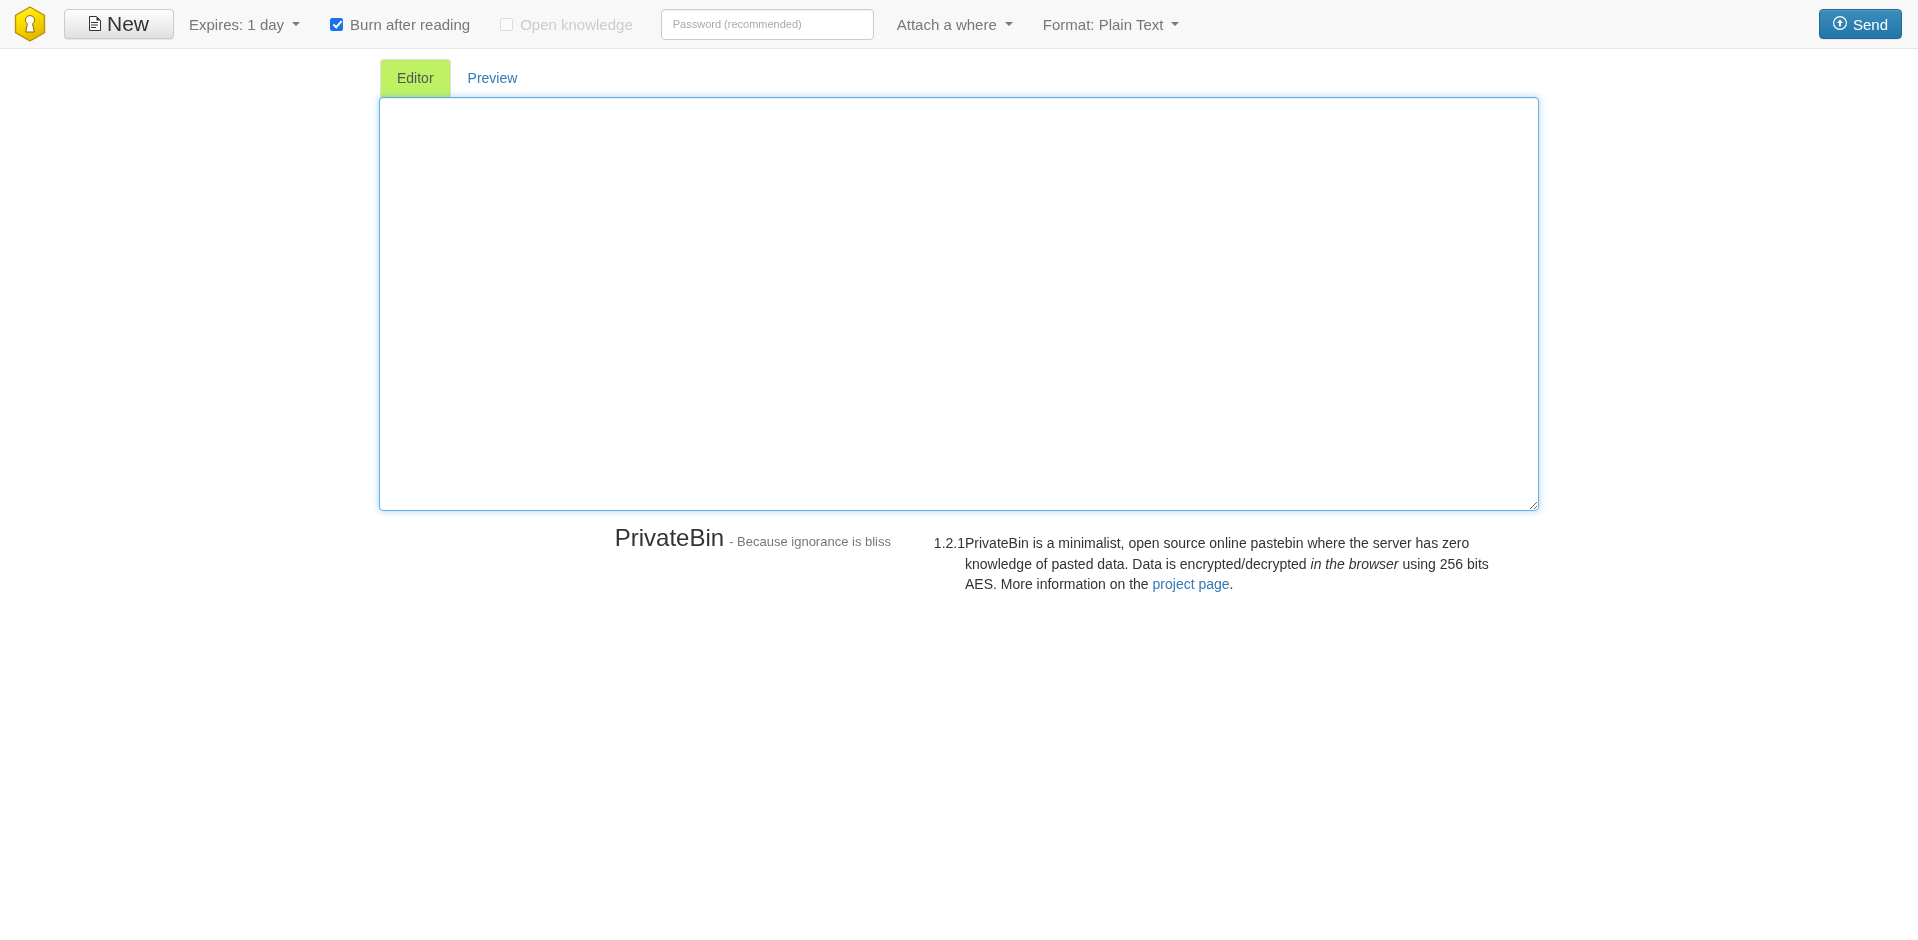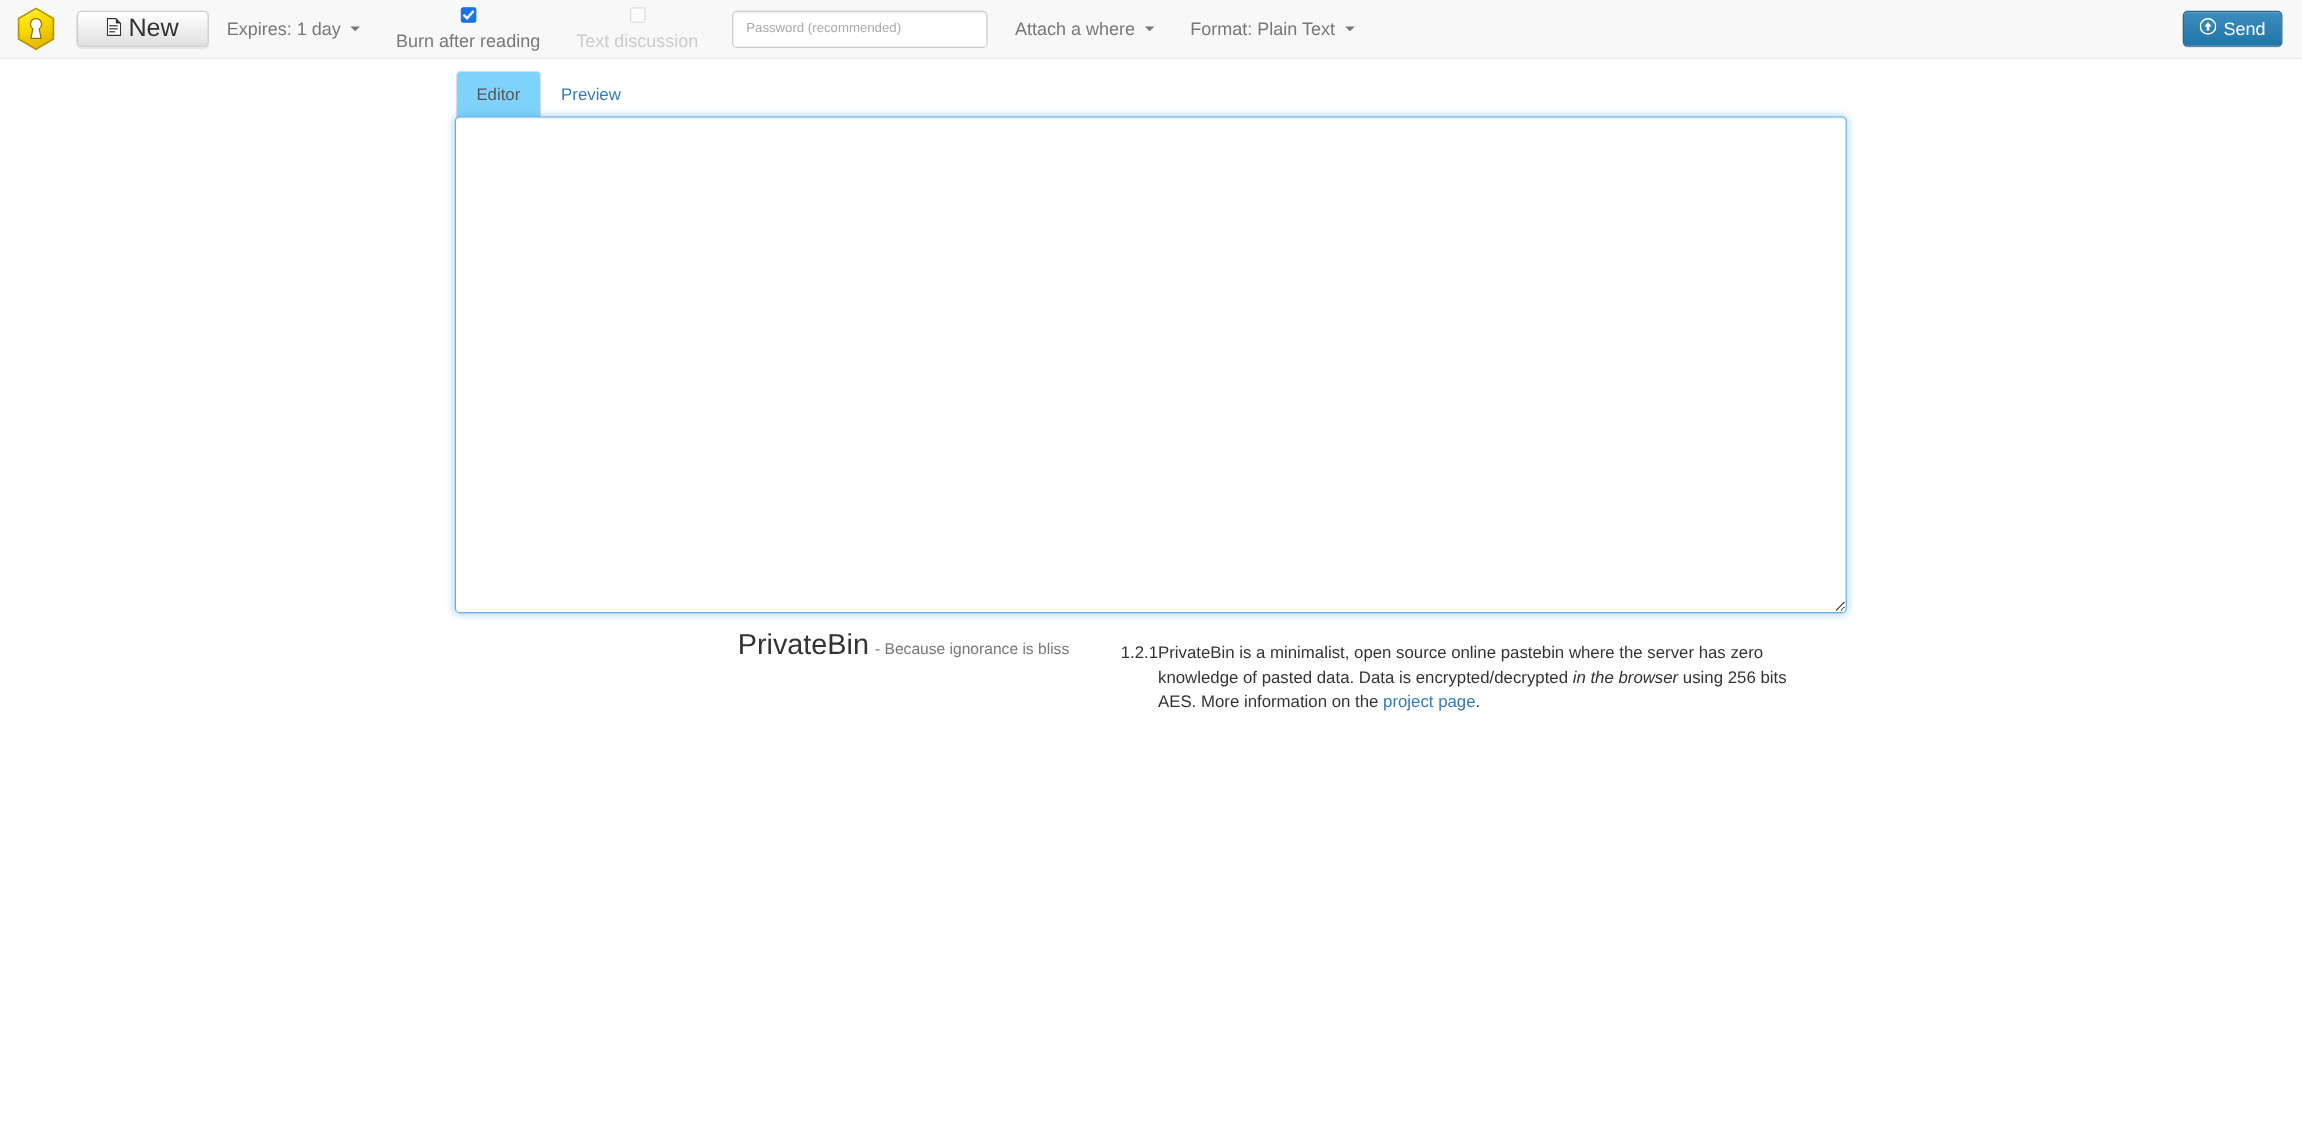--- a/index.html
+++ b/index.html
@@ -91,21 +91,20 @@
   .nav-check {
     display: inline-flex;
     align-items: center;
     gap: 7px;
     padding: 0 15px;
     font-size: 15px;
     color: #777777;
     cursor: pointer;
     white-space: nowrap;
     user-select: none;
-    flex-direction: column;
   }
   .nav-check.disabled {
     color: #cccccc;
     cursor: not-allowed;
   }
 
   .cbox {
     width: 13px;
     height: 13px;
     box-sizing: border-box;
@@ -200,21 +199,21 @@
     cursor: pointer;
     color: #337ab7;
     border: 1px solid transparent;
     border-radius: 4px 4px 0 0;
     margin-bottom: -1px;
     text-decoration: none;
     display: block;
   }
   .nav-tab.active {
     color: #555555;
-    background: #7dd3fc;
+    background: #bef264;
     border-color: #dddddd;
     border-bottom-color: transparent;
     cursor: default;
   }
 
   
   .editor-wrap { position: relative; }
   .editor-area {
     display: block;
     width: 1160px;
@@ -318,21 +317,21 @@
       <span class="caret"></span>
     </a>
 
     <label class="nav-check">
       <span class="cbox checked"></span>
       <span>Burn after reading</span>
     </label>
 
     <label class="nav-check disabled">
       <span class="cbox disabled"></span>
-      <span>Text discussion</span>
+      <span>Open knowledge</span>
     </label>
 
     <input class="pw-input" type="text" placeholder="Password (recommended)" value="" style="">
 
     <a class="nav-link-dd">
       <span>Attach a where</span>
       <span class="caret"></span>
     </a>
 
     <a class="nav-link-dd">

